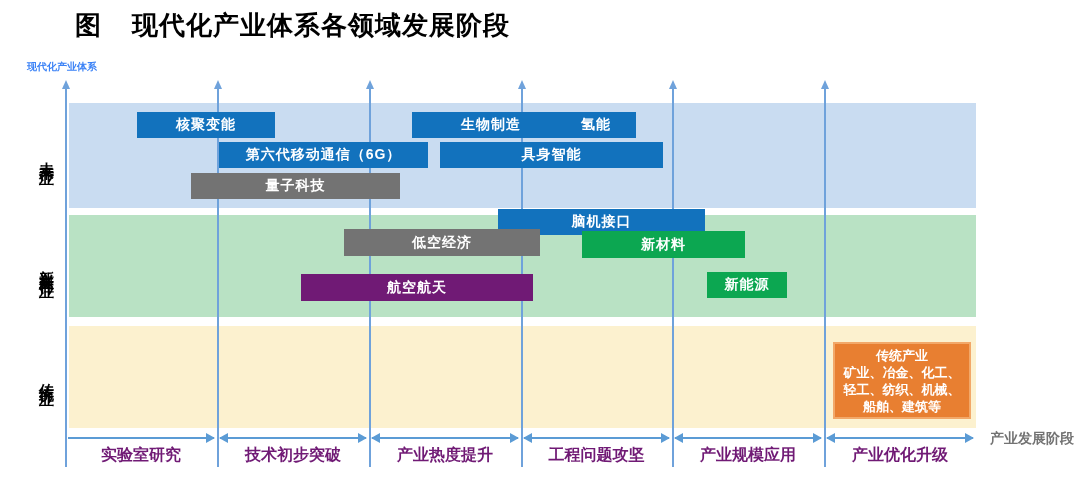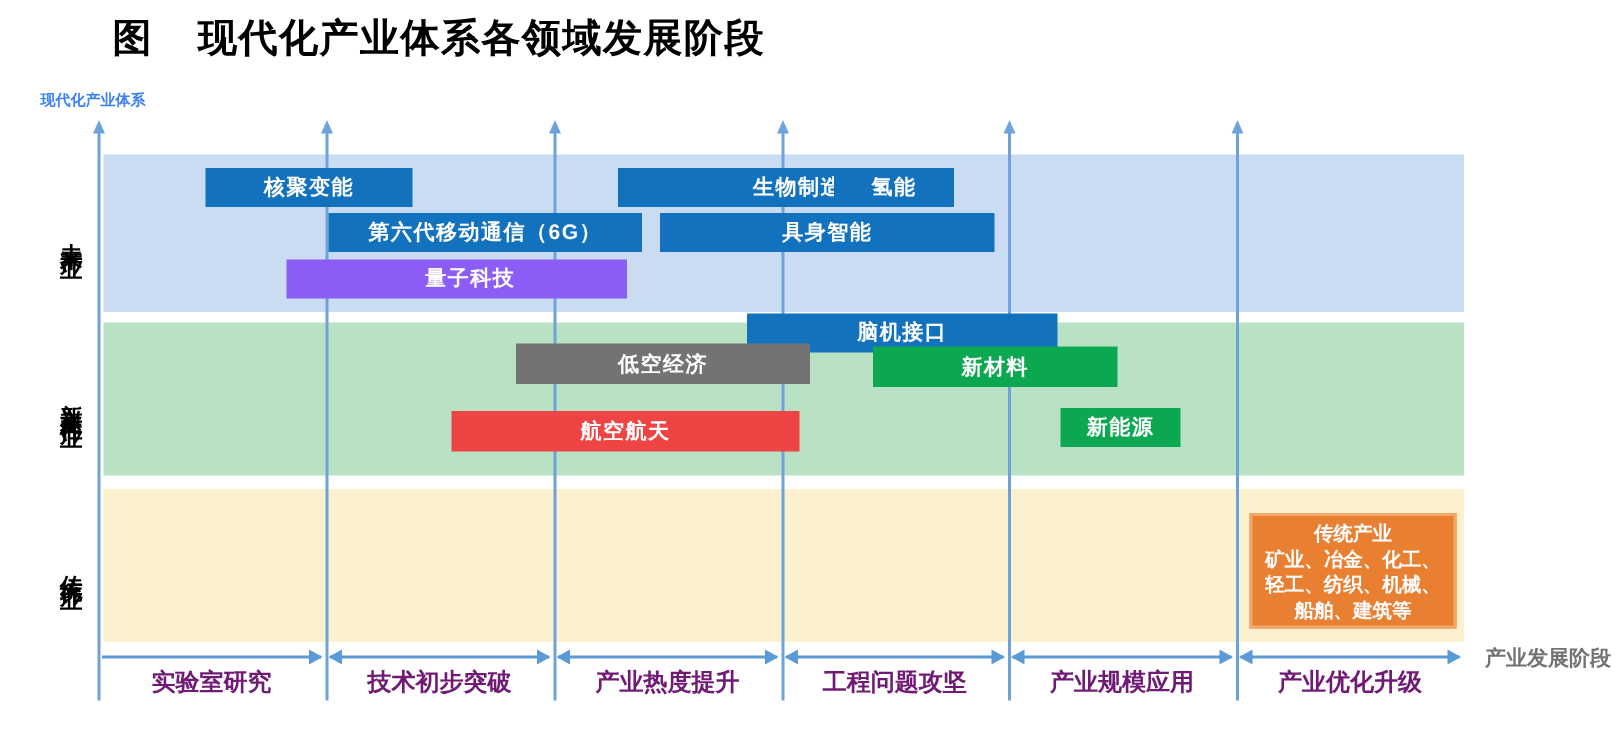--- a/index.html
+++ b/index.html
@@ -103,27 +103,27 @@
       <div class="row-label" style="top: 215px; height: 102px;">
         <span>新兴支柱产业</span>
       </div>
       <div class="row-label" style="top: 326px; height: 102px;">
         <span>传统产业</span>
       </div>
     </div>
   <div id="bars">
       <div class="bar" style="left: 137px; top: 112px; width: 138px; height: 26px; background: rgb(18, 114, 189);">核聚变能</div>
       <div class="bar" style="left: 219px; top: 142px; width: 209px; height: 26px; background: rgb(18, 114, 189);">第六代移动通信（6G）</div>
-      <div class="bar" style="left: 191px; top: 173px; width: 209px; height: 26px; background: #8b5cf6; padding-left: 18px;">量子科技</div>
-      <div class="bar" style="left: 412px; top: 112px; width: 158px; height: 26px; background: rgb(18, 114, 189); padding-left: 41px;">生物制造</div>
+      <div class="bar" style="left: 191px; top: 173px; width: 209px; height: 26px; background: #737373;">量子科技</div>
+      <div class="bar" style="left: 412px; top: 112px; width: 158px; height: 26px; background: rgb(18, 114, 189);">生物制造</div>
       <div class="bar" style="left: 556px; top: 112px; width: 80px; height: 26px; background: rgb(18, 114, 189);">氢能</div>
       <div class="bar" style="left: 440px; top: 142px; width: 223px; height: 26px; background: rgb(18, 114, 189);">具身智能</div>
       <div class="bar" style="left: 498px; top: 173px; width: 207px; height: 26px; background: rgb(18, 114, 189); margin-top: 36px;">脑机接口</div>
       <div class="bar" style="left: 344px; top: 229px; width: 196px; height: 27px; background: #737373;">低空经济</div>
-      <div class="bar" style="left: 301px; top: 274px; width: 232px; height: 27px; background: #ef4444;">航空航天</div>
+      <div class="bar" style="left: 301px; top: 274px; width: 232px; height: 27px; background: #701a75;">航空航天</div>
       <div class="bar" style="left: 582px; top: 231px; width: 163px; height: 27px; background: rgb(12, 167, 81);">新材料</div>
       <div class="bar" style="left: 707px; top: 272px; width: 80px; height: 26px; background: rgb(12, 167, 81);">新能源</div>
     </div>
 
   <div class="trad-box" id="trad-box" style="left: 833px; top: 342px; width: 138px; height: 77px; background: rgb(232, 127, 49); border: 2px solid rgb(242, 168, 105);">
     <div>传统产业</div>
     <div>矿业、冶金、化工、</div>
     <div>轻工、纺织、机械、</div>
     <div>船舶、建筑等</div>
   </div>

